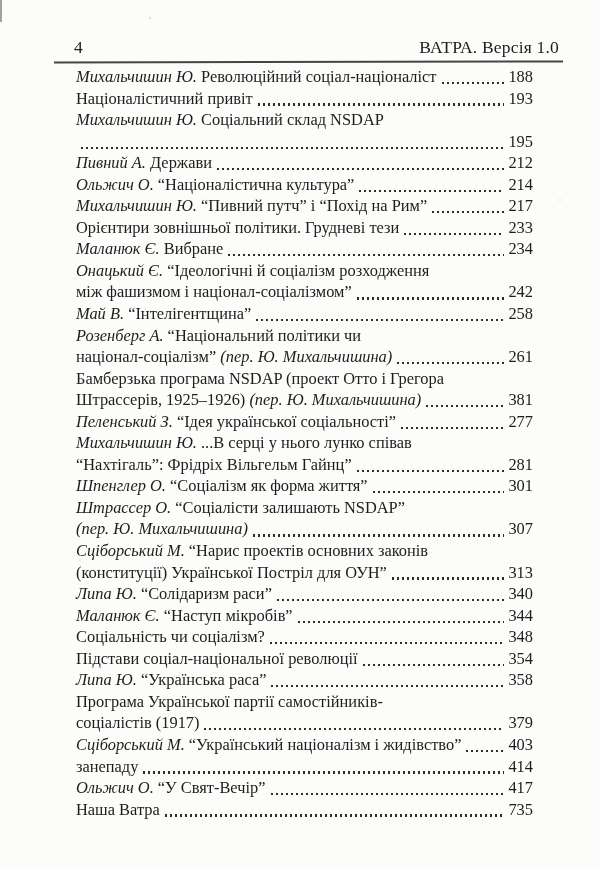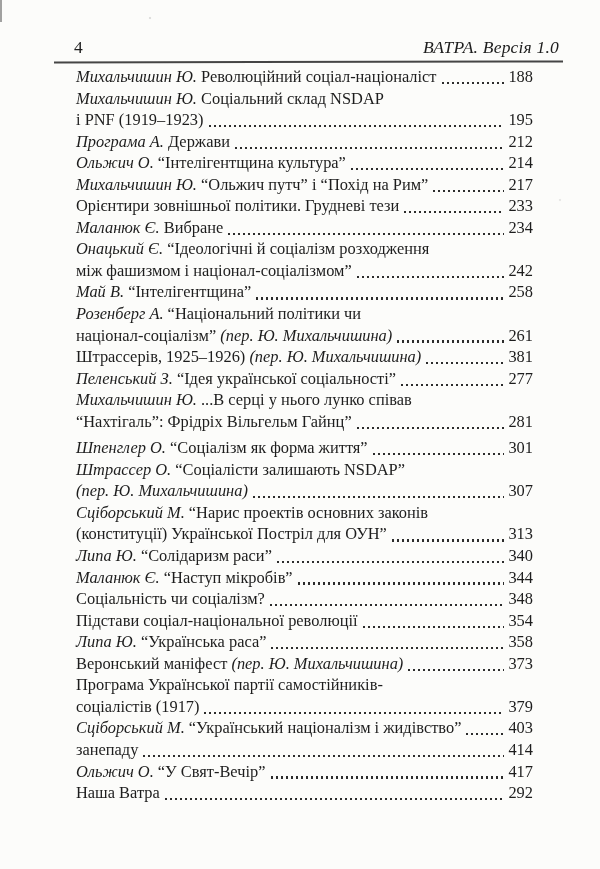--- a/index.html
+++ b/index.html
@@ -24,39 +24,39 @@
   }
   .header {
     position: absolute;
     top: 37px; left: 74px; right: 41px;
     display: flex;
     justify-content: space-between;
     align-items: baseline;
     font-size: 17.5px;
     line-height: 20px;
   }
-  .running-title { font-style: italic; letter-spacing: .2px; margin-left: 17px; }
+  .running-title { letter-spacing: .2px; margin-left: 17px; }
   .rule {
     position: absolute;
     top: 61px; left: 54px; width: 509px;
     border-top: 2px solid #454545;
     transform: rotate(-0.12deg);
   }
   .toc {
     position: absolute;
     top: 66px; left: 76px; width: 457px;
     font-size: 16.4px;
   }
   .line {
     display: flex;
     align-items: flex-end;
     line-height: 21.55px;
     white-space: nowrap;
   }
-  .line.gap { margin-top: 5px; }
+  .line.gap { }
   .txt { flex: 0 0 auto; }
   .it { font-style: italic; }
   .dots {
     flex: 1 1 6px;
     min-width: 6px;
     height: 2.2px;
     align-self: flex-end;
     margin: 0 4px 3.5px 5px;
     background: repeating-linear-gradient(90deg, #2c2c2c 0 1.8px, transparent 1.8px 5px);
   }
@@ -75,39 +75,43 @@
 
   <div class="rule"></div>
 
   <div class="toc">
       <div class="line">
         <span class="txt"><span class="it">Михальчишин Ю.</span><span class="rm"> Революційний соціал-націоналіст</span></span>
         <span class="dots"></span>
         <span class="pg">188</span>
       </div>
       <div class="line">
+        <span class="txt"><span class="rm">Націоналістичний привіт</span></span>
+        <span class="dots"></span>
+        <span class="pg">193</span>
+      </div>
+      <div class="line">
         <span class="txt"><span class="it">Михальчишин Ю.</span><span class="rm"> Соціальний склад NSDAP</span></span>
       </div>
       <div class="line">
-        <span class="txt"><span class="rm">і PNF (1919–1923)</span></span>
         <span class="dots"></span>
         <span class="pg">195</span>
       </div>
       <div class="line">
-        <span class="txt"><span class="it">Програма А.</span><span class="rm"> Держави</span></span>
+        <span class="txt"><span class="it">Пивний А.</span><span class="rm"> Держави</span></span>
         <span class="dots"></span>
         <span class="pg">212</span>
       </div>
       <div class="line">
-        <span class="txt"><span class="it">Ольжич О.</span><span class="rm"> “Інтелігентщина культура”</span></span>
+        <span class="txt"><span class="it">Ольжич О.</span><span class="rm"> “Націоналістична культура”</span></span>
         <span class="dots"></span>
         <span class="pg">214</span>
       </div>
       <div class="line">
-        <span class="txt"><span class="it">Михальчишин Ю.</span><span class="rm"> “Ольжич путч” і “Похід на Рим”</span></span>
+        <span class="txt"><span class="it">Михальчишин Ю.</span><span class="rm"> “Пивний путч” і “Похід на Рим”</span></span>
         <span class="dots"></span>
         <span class="pg">217</span>
       </div>
       <div class="line">
         <span class="txt"><span class="rm">Орієнтири зовнішньої політики. Грудневі тези</span></span>
         <span class="dots"></span>
         <span class="pg">233</span>
       </div>
       <div class="line">
         <span class="txt"><span class="it">Маланюк Є.</span><span class="rm"> Вибране</span></span>
@@ -127,20 +131,23 @@
         <span class="dots"></span>
         <span class="pg">258</span>
       </div>
       <div class="line">
         <span class="txt"><span class="it">Розенберг А.</span><span class="rm"> “Національний політики чи</span></span>
       </div>
       <div class="line">
         <span class="txt"><span class="rm">націонал-соціалізм” </span><span class="it">(пер. Ю. Михальчишина)</span></span>
         <span class="dots"></span>
         <span class="pg">261</span>
+      </div>
+      <div class="line">
+        <span class="txt"><span class="rm">Бамберзька програма NSDAP (проект Отто і Грегора</span></span>
       </div>
       <div class="line">
         <span class="txt"><span class="rm">Штрассерів, 1925–1926) </span><span class="it">(пер. Ю. Михальчишина)</span></span>
         <span class="dots"></span>
         <span class="pg">381</span>
       </div>
       <div class="line">
         <span class="txt"><span class="it">Пеленський З.</span><span class="rm"> “Ідея української соціальності”</span></span>
         <span class="dots"></span>
         <span class="pg">277</span>
@@ -193,25 +200,20 @@
         <span class="txt"><span class="rm">Підстави соціал-національної революції</span></span>
         <span class="dots"></span>
         <span class="pg">354</span>
       </div>
       <div class="line">
         <span class="txt"><span class="it">Липа Ю.</span><span class="rm"> “Українська раса”</span></span>
         <span class="dots"></span>
         <span class="pg">358</span>
       </div>
       <div class="line">
-        <span class="txt"><span class="rm">Веронський маніфест </span><span class="it">(пер. Ю. Михальчишина)</span></span>
-        <span class="dots"></span>
-        <span class="pg">373</span>
-      </div>
-      <div class="line">
         <span class="txt"><span class="rm">Програма Української партії самостійників-</span></span>
       </div>
       <div class="line">
         <span class="txt"><span class="rm">соціалістів (1917)</span></span>
         <span class="dots"></span>
         <span class="pg">379</span>
       </div>
       <div class="line">
         <span class="txt"><span class="it">Сціборський М.</span><span class="rm"> “Український націоналізм і жидівство”</span></span>
         <span class="dots"></span>
@@ -223,16 +225,16 @@
         <span class="pg">414</span>
       </div>
       <div class="line">
         <span class="txt"><span class="it">Ольжич О.</span><span class="rm"> “У Свят-Вечір”</span></span>
         <span class="dots"></span>
         <span class="pg">417</span>
       </div>
       <div class="line">
         <span class="txt"><span class="rm">Наша Ватра</span></span>
         <span class="dots"></span>
-        <span class="pg">292</span>
+        <span class="pg">735</span>
       </div>
     </div>
 </div>
 
 </body></html>

